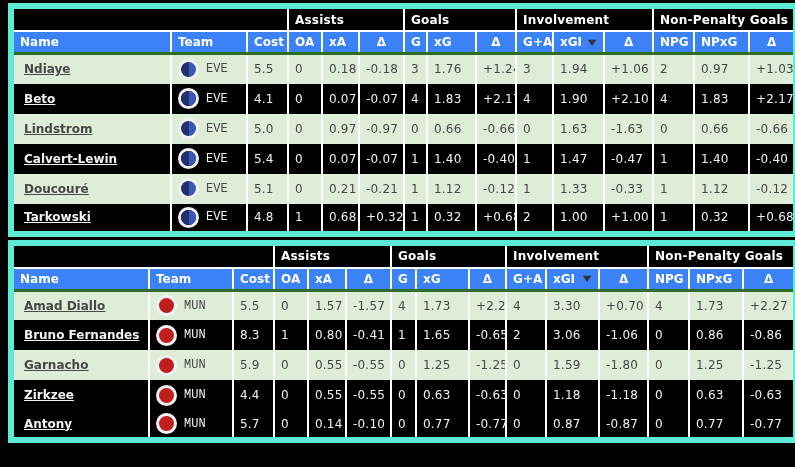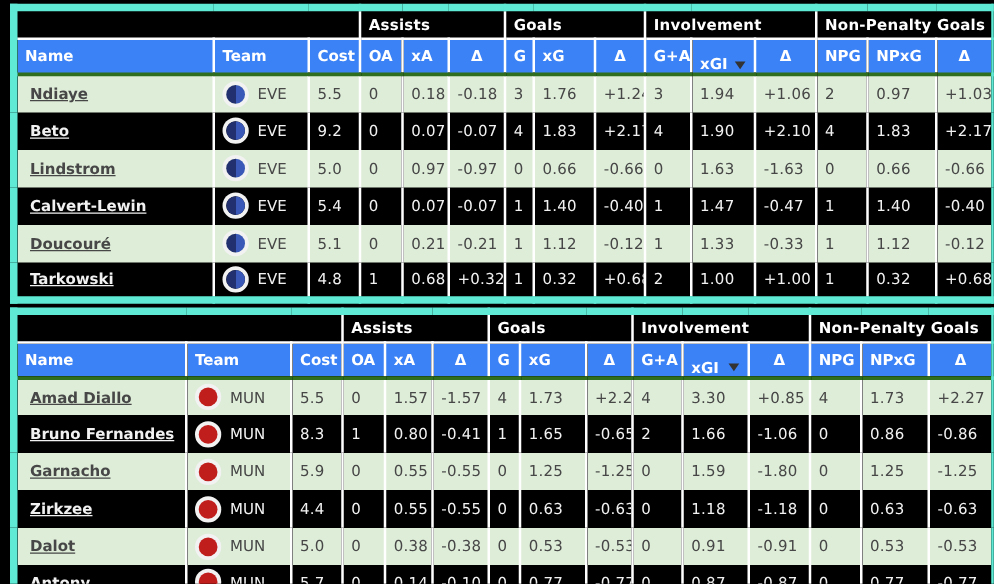--- a/index.html
+++ b/index.html
@@ -22,29 +22,29 @@
     color:#fff;font-weight:bold;height:21px;
     border-bottom:2px solid #fff;background:#000;letter-spacing:.2px;
   }
   tr.group-row th.corner{border-right:2px solid #fff;}
   tr.cols-row th{
     color:#fff;font-weight:bold;height:20px;background:#3b82f6;
     border-bottom:3px solid var(--divider-green,#2e6e1e);
   }
   tr.cols-row th.delta-h{text-align:center;padding:0;}
   th.sort-cell{background:var(--sort-green,#d9ead3);color:#1c1c1c;padding-right:6px;}
-  .sort-inner{display:flex;justify-content:space-between;align-items:center;cursor:pointer;margin-top:12px;}
+  .sort-inner{display:flex;justify-content:space-between;align-items:center;cursor:pointer;}
   .sort-caret{font-size:8px;color:#333;transform:scaleX(1.4);margin-right:2px;}
   tbody tr{height:30px;}
   tbody tr.light{background:var(--row-green,#deedd8);color:#474747;}
   tbody tr.dark{background:#000;color:#f1f1f1;border-radius:9px;}
   td.name-cell{padding-left:10px;font-weight:bold;}
   td.name-cell a{color:inherit;text-decoration:underline;cursor:pointer;}
   td.team-cell{padding-left:4px;}
-  .team-inner{display:flex;align-items:center;gap:10px;}
+  .team-inner{display:flex;align-items:center;gap:10px;font-family:Liberation Mono, monospace;}
   .badge{
     width:15px;height:15px;border-radius:50%;flex:0 0 auto;margin-left:5px;
     box-shadow:0 0 0 3px #f2f2f2;
   }
   .badge.eve{background:linear-gradient(90deg,var(--eve-dark,#22306f) 50%,var(--eve-light,#3a58b8) 50%);}
   .badge.mun{background:var(--mun-red,#c01d1d);}
   td.num{letter-spacing:.2px;}
 </style>
 </head>
 <body style="--row-green: #deedd8; --sort-green: #d9ead3; --divider-green: #2e6e1e; --eve-dark: #22306f; --eve-light: #3a58b8; --mun-red: #c01d1d;">
@@ -123,21 +123,21 @@
           <td class="num">+1.03</td>
         </tr>
         <tr class="dark">
           <td class="name-cell"><a>Beto</a></td>
           <td class="team-cell">
             <div class="team-inner">
               <span class="badge eve"></span>
               <span>EVE</span>
             </div>
           </td>
-          <td class="num">9.2</td>
+          <td class="num">4.1</td>
           <td class="num">0</td>
           <td class="num">0.07</td>
           <td class="num">-0.07</td>
           <td class="num">4</td>
           <td class="num">1.83</td>
           <td class="num">+2.17</td>
           <td class="num">4</td>
           <td class="num">1.90</td>
           <td class="num">+2.10</td>
           <td class="num">4</td>
@@ -294,42 +294,42 @@
           </td>
           <td class="num">5.5</td>
           <td class="num">0</td>
           <td class="num">1.57</td>
           <td class="num">-1.57</td>
           <td class="num">4</td>
           <td class="num">1.73</td>
           <td class="num">+2.27</td>
           <td class="num">4</td>
           <td class="num">3.30</td>
-          <td class="num">+0.85</td>
+          <td class="num">+0.70</td>
           <td class="num">4</td>
           <td class="num">1.73</td>
           <td class="num">+2.27</td>
         </tr>
         <tr class="dark">
           <td class="name-cell"><a>Bruno Fernandes</a></td>
           <td class="team-cell">
             <div class="team-inner">
               <span class="badge mun"></span>
               <span>MUN</span>
             </div>
           </td>
           <td class="num">8.3</td>
           <td class="num">1</td>
           <td class="num">0.80</td>
           <td class="num">-0.41</td>
           <td class="num">1</td>
           <td class="num">1.65</td>
           <td class="num">-0.65</td>
           <td class="num">2</td>
-          <td class="num">1.66</td>
+          <td class="num">3.06</td>
           <td class="num">-1.06</td>
           <td class="num">0</td>
           <td class="num">0.86</td>
           <td class="num">-0.86</td>
         </tr>
         <tr class="light">
           <td class="name-cell"><a>Garnacho</a></td>
           <td class="team-cell">
             <div class="team-inner">
               <span class="badge mun"></span>
@@ -364,42 +364,20 @@
           <td class="num">-0.55</td>
           <td class="num">0</td>
           <td class="num">0.63</td>
           <td class="num">-0.63</td>
           <td class="num">0</td>
           <td class="num">1.18</td>
           <td class="num">-1.18</td>
           <td class="num">0</td>
           <td class="num">0.63</td>
           <td class="num">-0.63</td>
-        </tr>
-        <tr class="light">
-          <td class="name-cell"><a>Dalot</a></td>
-          <td class="team-cell">
-            <div class="team-inner">
-              <span class="badge mun"></span>
-              <span>MUN</span>
-            </div>
-          </td>
-          <td class="num">5.0</td>
-          <td class="num">0</td>
-          <td class="num">0.38</td>
-          <td class="num">-0.38</td>
-          <td class="num">0</td>
-          <td class="num">0.53</td>
-          <td class="num">-0.53</td>
-          <td class="num">0</td>
-          <td class="num">0.91</td>
-          <td class="num">-0.91</td>
-          <td class="num">0</td>
-          <td class="num">0.53</td>
-          <td class="num">-0.53</td>
         </tr>
         <tr class="dark">
           <td class="name-cell"><a>Antony</a></td>
           <td class="team-cell">
             <div class="team-inner">
               <span class="badge mun"></span>
               <span>MUN</span>
             </div>
           </td>
           <td class="num">5.7</td>

